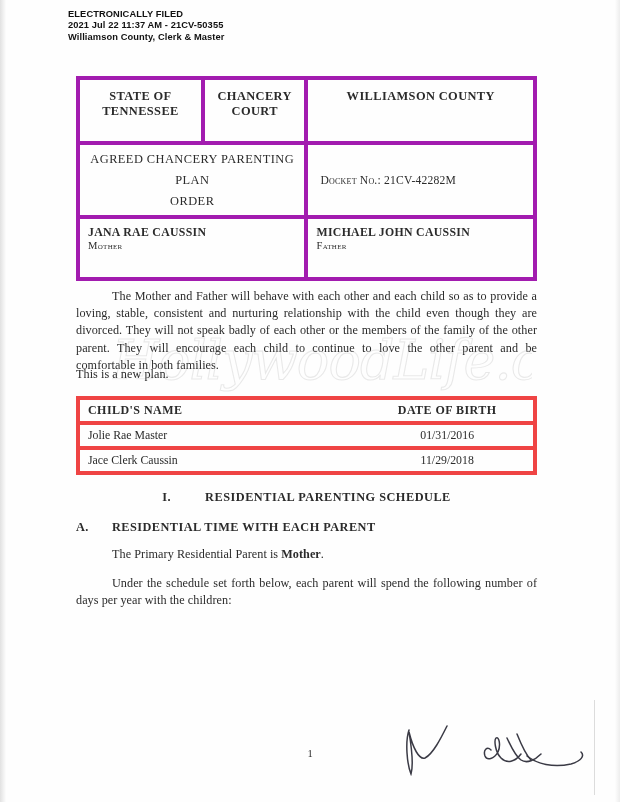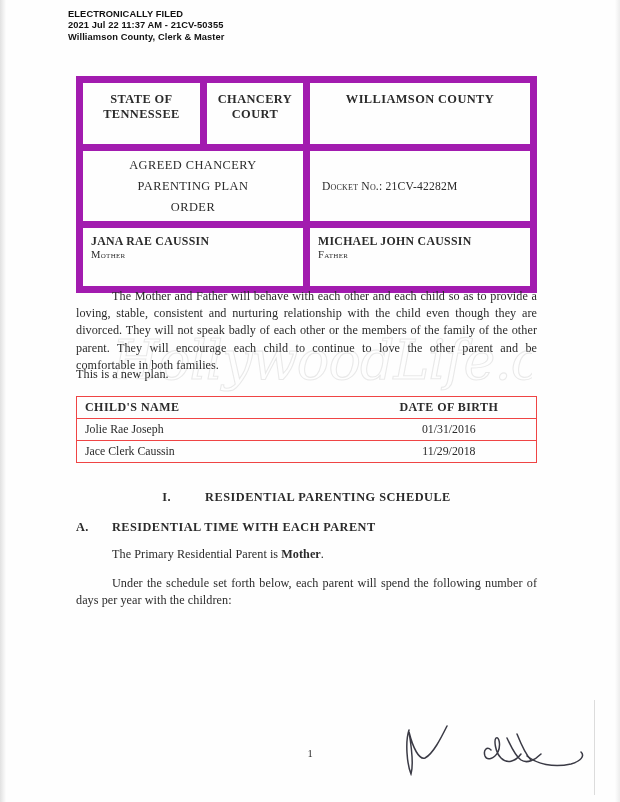--- a/index.html
+++ b/index.html
@@ -64,21 +64,21 @@
 
   
   .caption-table {
     position: absolute;
     left: 76px;
     top: 76px;
     width: 461px;
     border-collapse: collapse;
   }
   .caption-table td {
-    border: 7px solid #a21caf;
+    border: 4px solid #a21caf;
     padding: 0;
     vertical-align: top;
   }
   .cap-head {
     height: 52px;
     text-align: center;
     font-size: 12.4px;
     font-weight: bold;
     letter-spacing: .4px;
     padding-top: 9px !important;
@@ -143,21 +143,21 @@
 
   
   .children-table {
     position: absolute;
     left: 76px;
     top: 396px;
     width: 461px;
     border-collapse: collapse;
   }
   .children-table td {
-    border: 1px solid #ef4444;
+    border: 4px solid #ef4444;
     padding: 0;
     height: 21px;
   }
   .ch-head-name {
     font-size: 12px;
     font-weight: bold;
     letter-spacing: .45px;
     padding-left: 8px !important;
   }
   .ch-head-dob {
@@ -313,21 +313,21 @@
 
   <div class="body-para" id="para-newplan">This is a new plan.</div>
 
   <table class="children-table">
     <tbody>
         <tr>
       <td class="ch-head-name col-name">CHILD'S NAME</td>
       <td class="ch-head-dob col-dob">DATE OF BIRTH</td>
     </tr>
     <tr>
-      <td class="ch-name col-name">Jolie Rae Joseph</td>
+      <td class="ch-name col-name">Jolie Rae Master</td>
       <td class="ch-dob col-dob">01/31/2016</td>
     </tr>
     <tr>
       <td class="ch-name col-name">Jace Clerk Caussin</td>
       <td class="ch-dob col-dob">11/29/2018</td>
     </tr>
   </tbody>
     </table>
 
   <div class="heading-roman">

